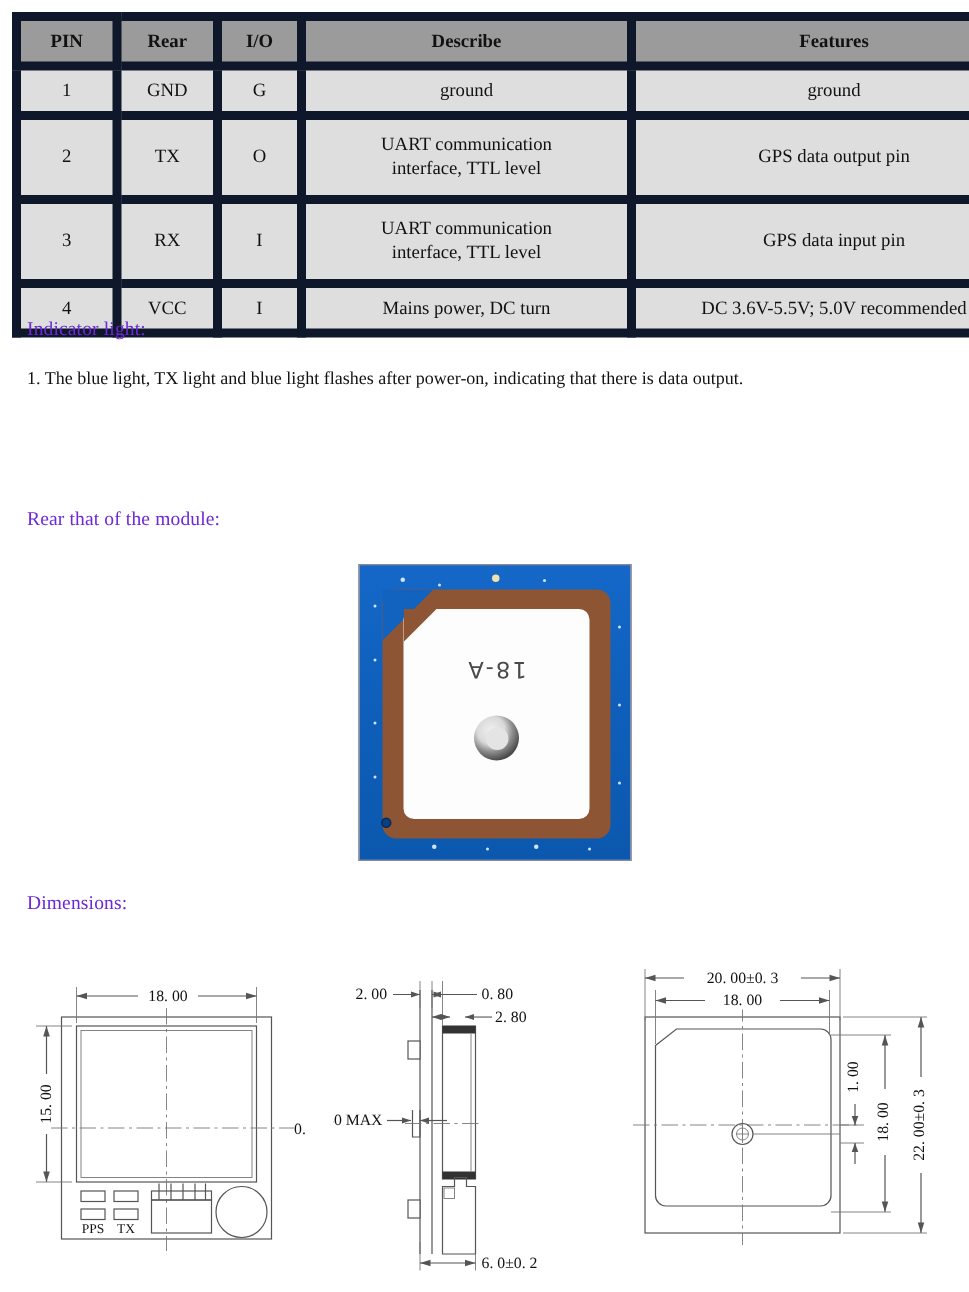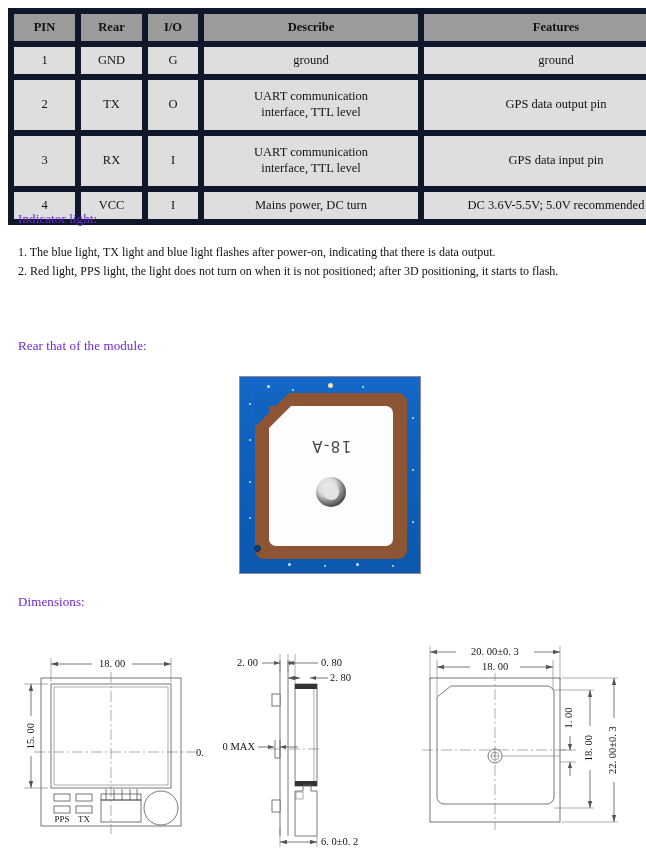--- a/index.html
+++ b/index.html
@@ -183,21 +183,20 @@
         <td>DC 3.6V-5.5V; 5.0V recommended</td>
       </tr>
     </tbody>
   </table>
 </div>
 
 <div class="sec-head" id="indicator-head">Indicator light:</div>
 
 <div class="body-text" id="indicator-lines">
   <div>1. The blue light, TX light and blue light flashes after power-on, indicating that there is data output.</div>
-  <div>2. Red light, PPS light, the light does not turn on when it is not positioned; after 3D positioning, it starts to flash.</div>
 </div>
 
 <div class="sec-head" id="rear-head">Rear that of the module:</div>
 
 <div class="photo">
   <div class="photo-inner">
     <div class="pcb-grad"></div>
 
     <div class="sv" style="left:27px;top:8px;width:3px;height:3px;"></div>
     <div class="sv" style="left:52px;top:12px;width:2px;height:2px;"></div>

